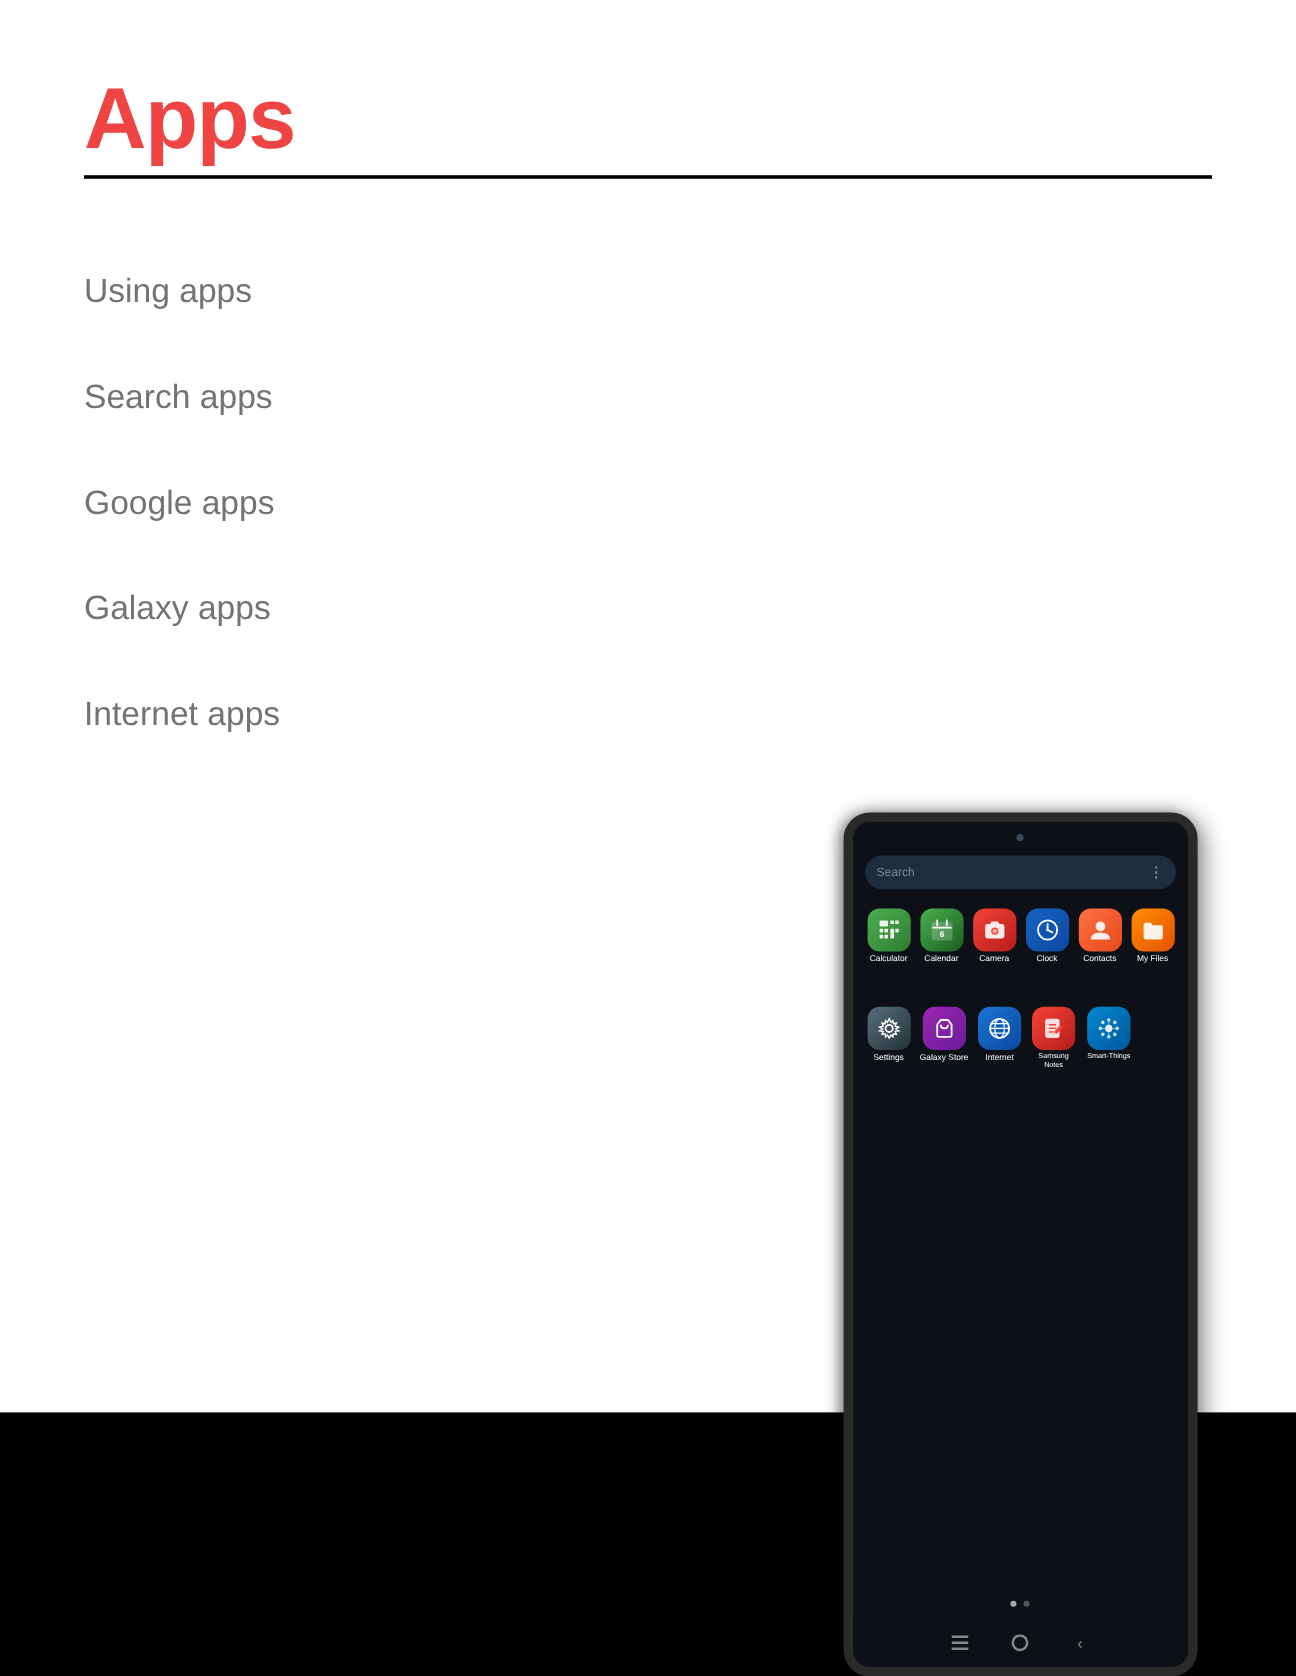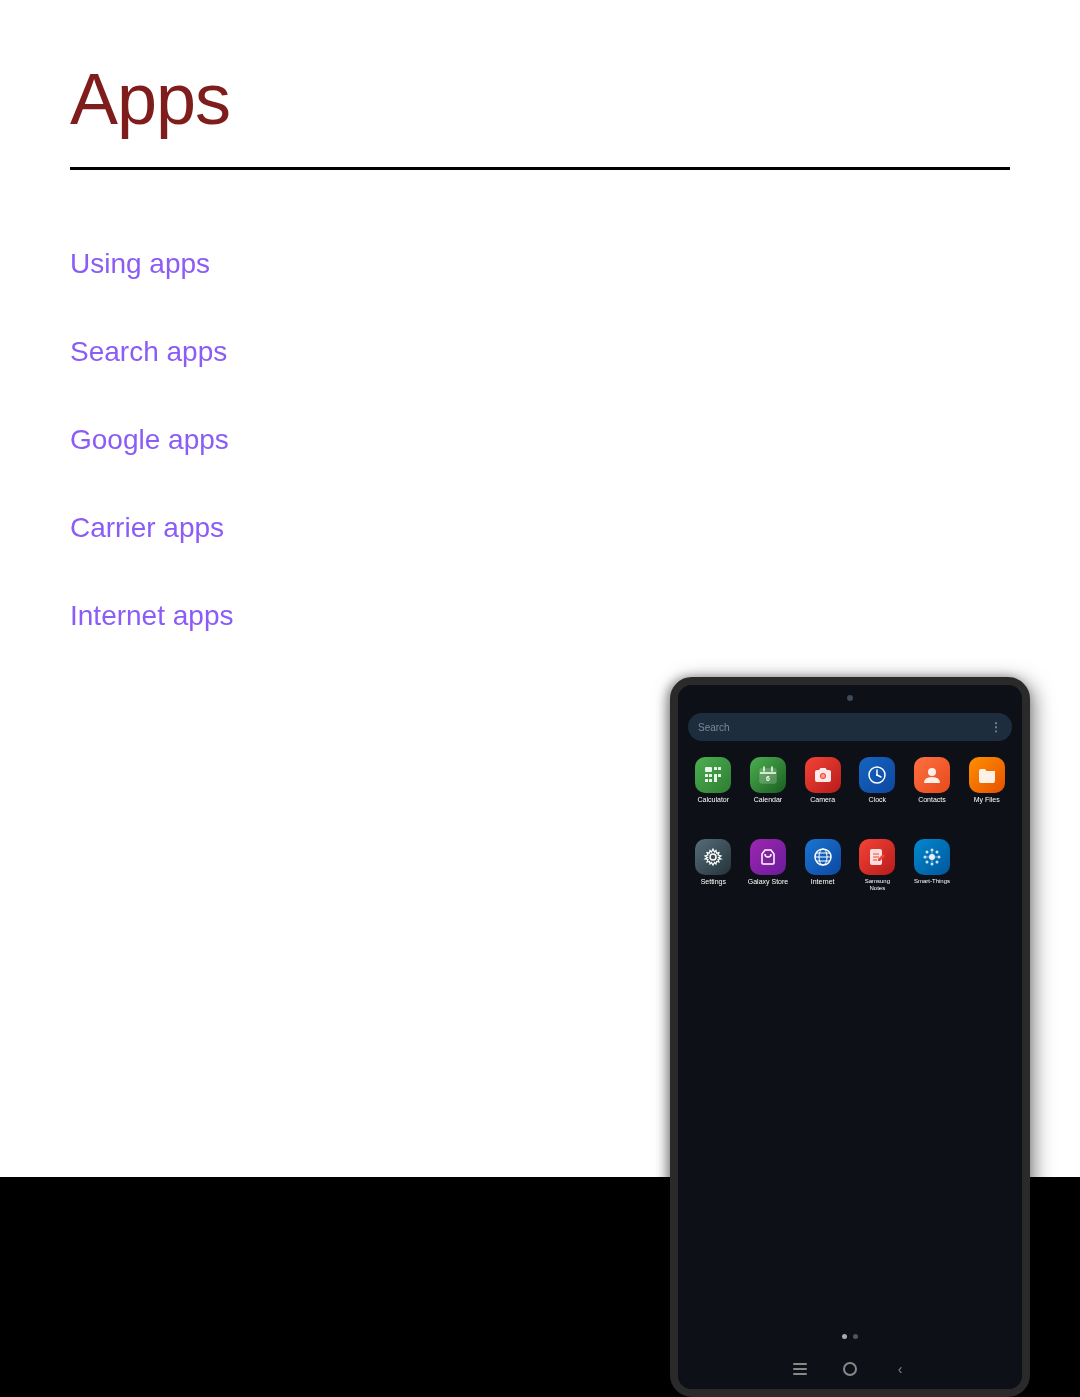--- a/index.html
+++ b/index.html
@@ -12,45 +12,45 @@
       position: relative;
       overflow-x: hidden;
     }
 
     .page-content {
       padding: 60px 70px 0 70px;
     }
 
     .page-title {
       font-size: 72px;
-      font-weight: 400;
-      color: #7f1d1d;
+      font-weight: 700;
+      color: #ef4444;
       letter-spacing: -1px;
       line-height: 1.1;
-      margin-bottom: 28px;
+      margin-bottom: 7px;
     }
 
     .divider {
       border: none;
       border-top: 3px solid #000000;
       margin-bottom: 50px;
     }
 
     .menu-list {
       list-style: none;
     }
 
     .menu-item {
       padding: 28px 0;
       border-bottom: none;
     }
 
     .menu-item a {
       font-size: 28px;
-      color: #8b5cf6;
+      color: #737373;
       text-decoration: none;
       font-weight: 400;
     }
 
     
     .bottom-bar {
       position: absolute;
       bottom: 0;
       left: 0;
       width: 1080px;
@@ -62,21 +62,21 @@
     
     .tablet-wrapper {
       position: absolute;
       bottom: 0;
       right: 40px;
       z-index: 10;
       width: 380px;
     }
 
     .tablet {
-      width: 360px;
+      width: 295px;
       height: 720px;
       background: #1a1a1a;
       border-radius: 22px;
       border: 8px solid #2a2a2a;
       position: relative;
       overflow: hidden;
       box-shadow: 4px 4px 20px rgba(0,0,0,0.5), -4px 0 10px rgba(0,0,0,0.3);
       margin: 0 auto;
     }
 
@@ -290,21 +290,21 @@
     <li class="menu-item">
       <a href="#">Using apps</a>
     </li>
     <li class="menu-item">
       <a href="#">Search apps</a>
     </li>
     <li class="menu-item">
       <a href="#">Google apps</a>
     </li>
     <li class="menu-item">
-      <a href="#">Carrier apps</a>
+      <a href="#">Galaxy apps</a>
     </li>
     <li class="menu-item">
       <a href="#">Internet apps</a>
     </li>
   </ul>
 </div>
 
 <div class="bottom-bar"></div>
 
 <div class="tablet-wrapper">

